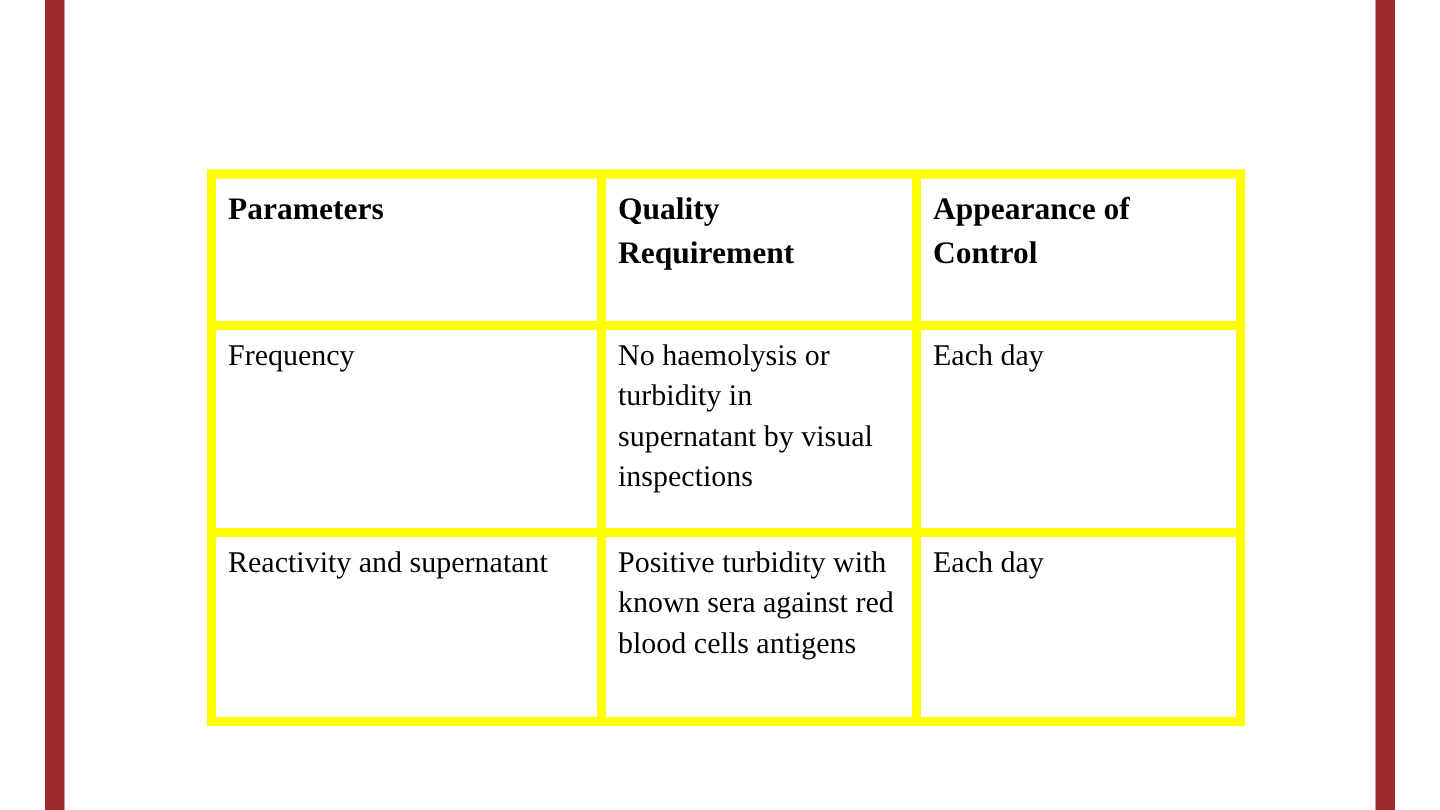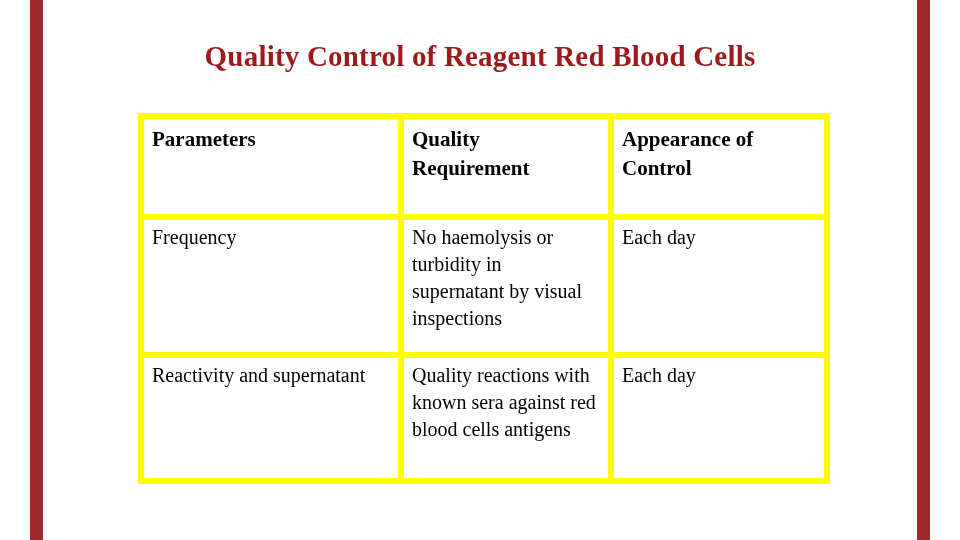--- a/index.html
+++ b/index.html
@@ -70,21 +70,20 @@
   tr.row-appearance { height: 138px; }
   tr.row-reactivity { height: 126px; }
 </style>
 </head>
 <body>
 
 <div class="slide">
   <div class="accent-bar left"></div>
   <div class="accent-bar right"></div>
 
-  <div class="slide-title">Quality Control of Reagent Red Blood Cells</div>
 
   <table class="qc-table">
     <colgroup>
       <col class="col-param">
       <col class="col-req">
       <col class="col-freq">
     </colgroup>
     <tbody>
         <tr class="header-row">
       <td>Parameters</td>
@@ -96,20 +95,20 @@
     <tr class="row-appearance">
       <td>Frequency</td>
       <td>No haemolysis or
 turbidity in
 supernatant by visual
 inspections</td>
       <td>Each day</td>
     </tr>
     <tr class="row-reactivity">
       <td>Reactivity and supernatant</td>
-      <td>Quality reactions with
+      <td>Positive turbidity with
 known sera against red
 blood cells antigens</td>
       <td>Each day</td>
     </tr>
   </tbody>
     </table>
 </div>
 
 </body></html>

